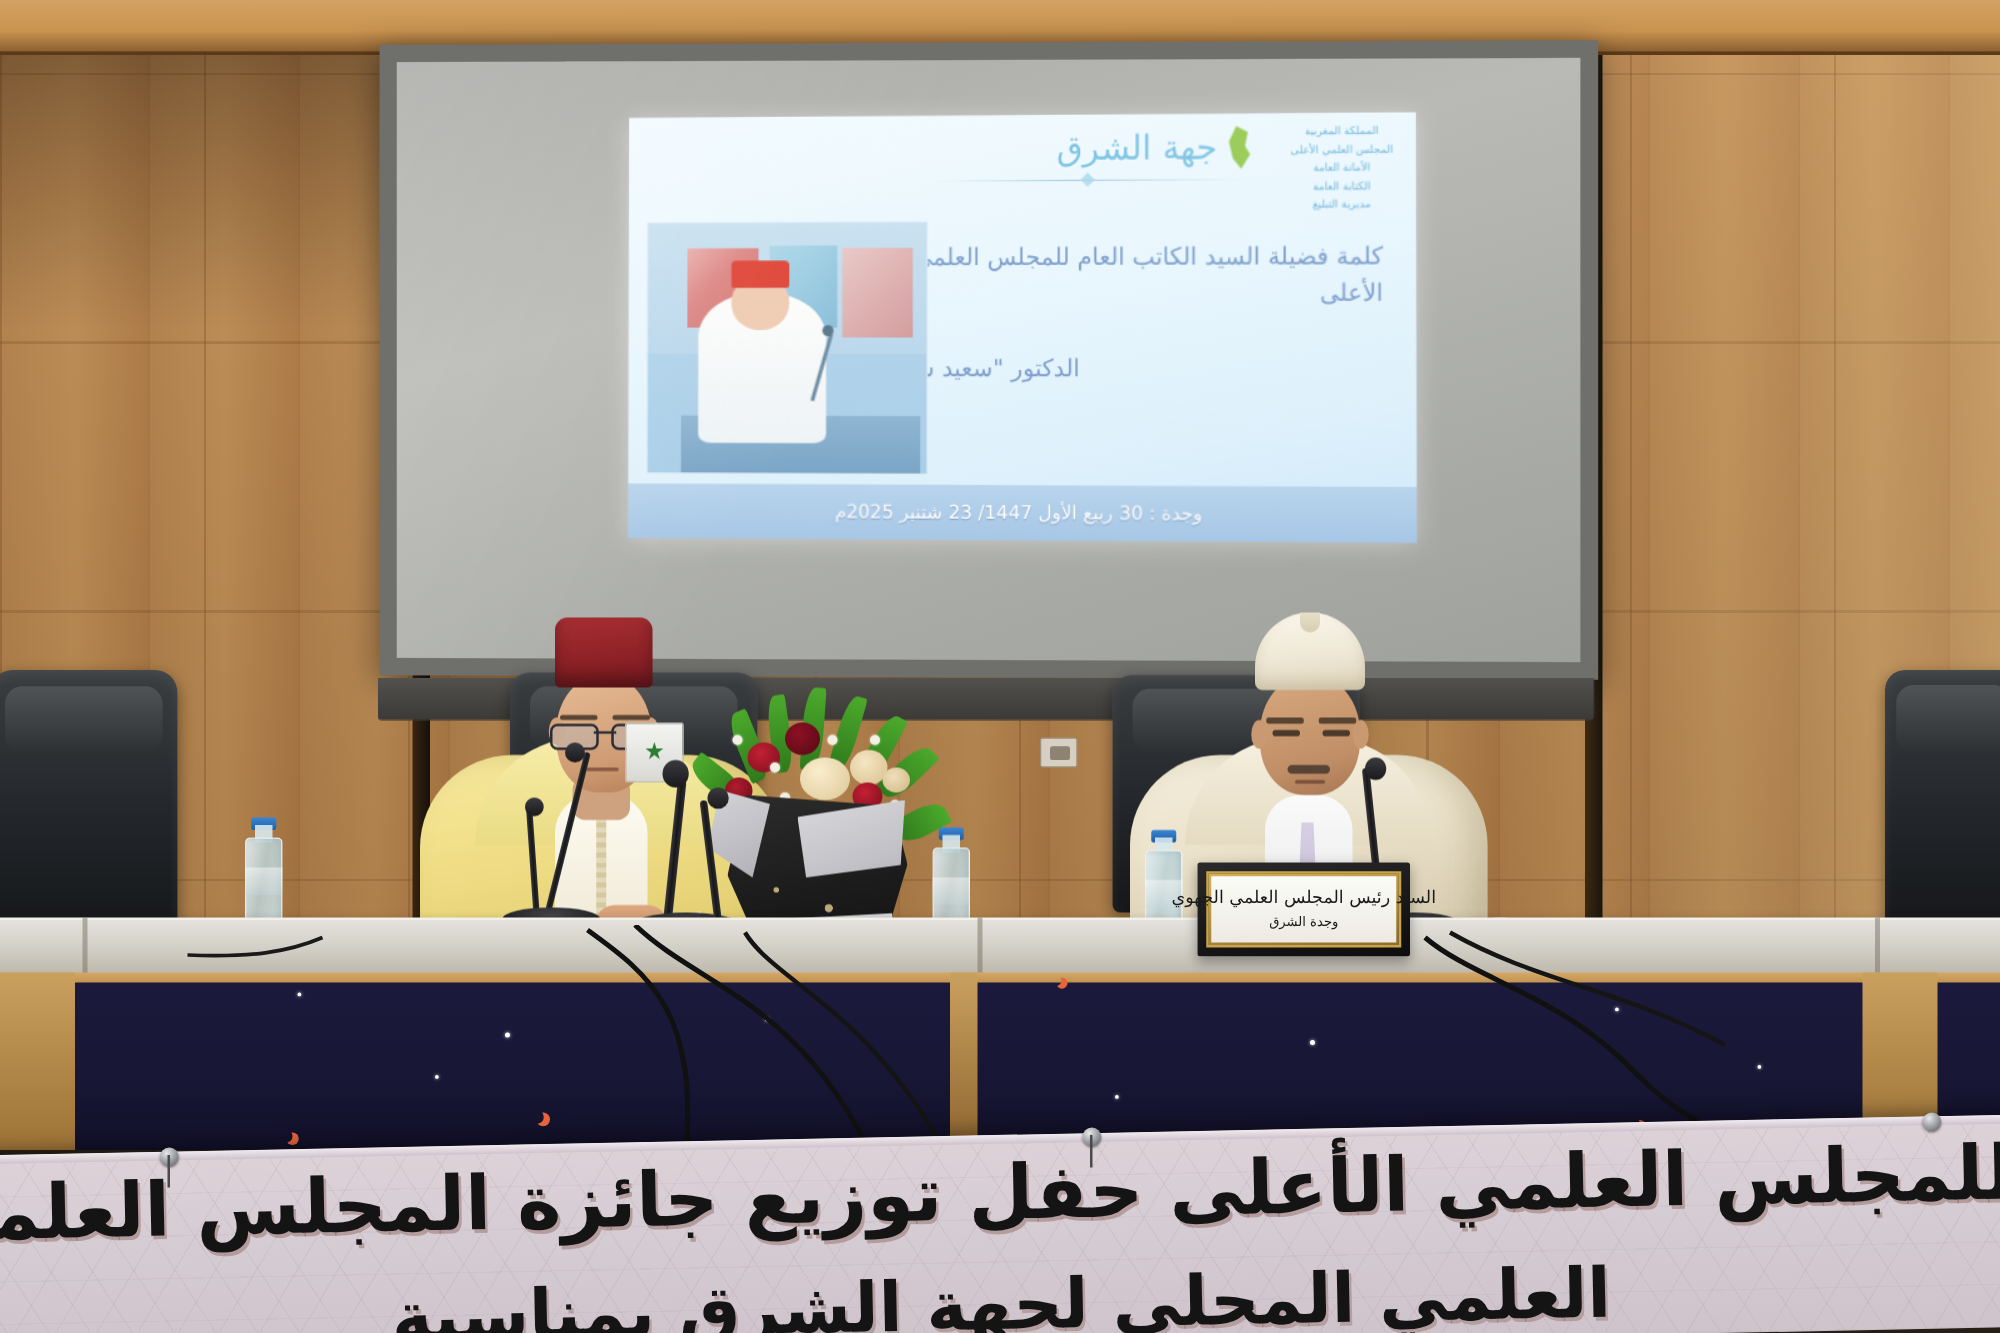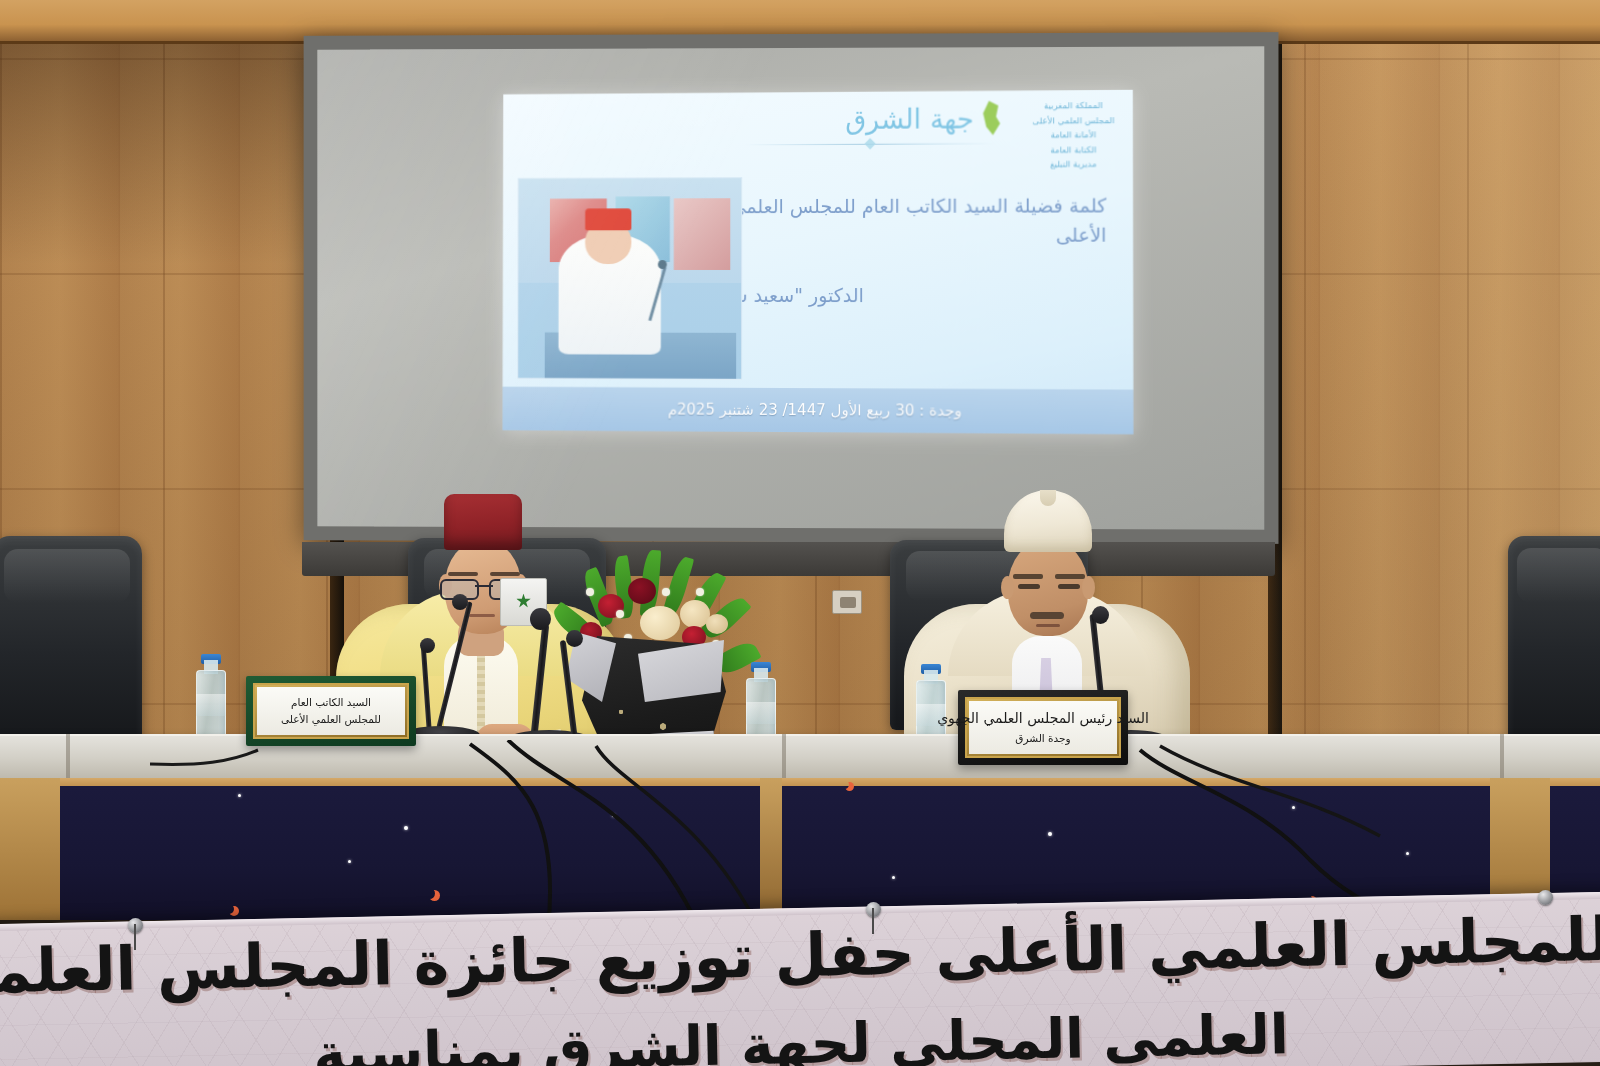--- a/index.html
+++ b/index.html
@@ -734,28 +734,20 @@
 
   <svg class="cable" style="left:0; top:740px; width:1600px; height:190px;" viewBox="0 0 1600 190">
     <path d="M470 4 C 520 40, 560 70, 548 190" stroke="#111" stroke-width="4" fill="none"></path>
     <path d="M508 0 C 560 50, 640 60, 700 190" stroke="#111" stroke-width="4" fill="none"></path>
     <path d="M596 6 C 620 46, 700 70, 760 190" stroke="#141414" stroke-width="3.5" fill="none"></path>
     <path d="M1140 10 C 1180 44, 1250 56, 1310 120 C 1350 160, 1380 168, 1430 190" stroke="#111" stroke-width="4" fill="none"></path>
     <path d="M1160 6 C 1230 46, 1300 52, 1380 96" stroke="#151515" stroke-width="3.5" fill="none"></path>
     <path d="M150 24 C 200 26, 230 22, 258 10" stroke="#1a1a1a" stroke-width="3" fill="none"></path>
   </svg>
 
-  <div class="nameplate np-green" style="left:246px; top:676px; width:170px;">
-    <div class="np-gold">
-      <div class="np-inner">
-        <div class="np-line">السيد الكاتب العام</div>
-        <div class="np-line">للمجلس العلمي الأعلى</div>
-      </div>
-    </div>
-  </div>
 
   <div class="nameplate np-black" style="left:958px; top:690px; width:170px;">
     <div class="np-gold">
       <div class="np-inner">
         <div class="np-line small">السيد رئيس المجلس العلمي الجهوي</div>
         <div class="np-line">وجدة الشرق</div>
       </div>
     </div>
   </div>
 

